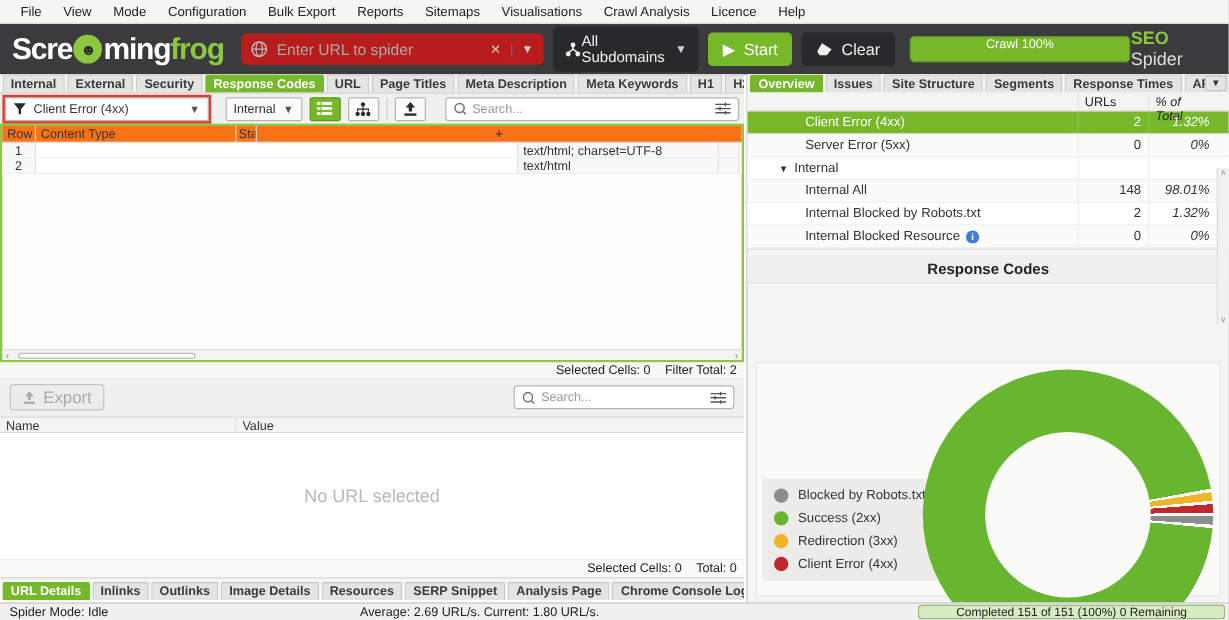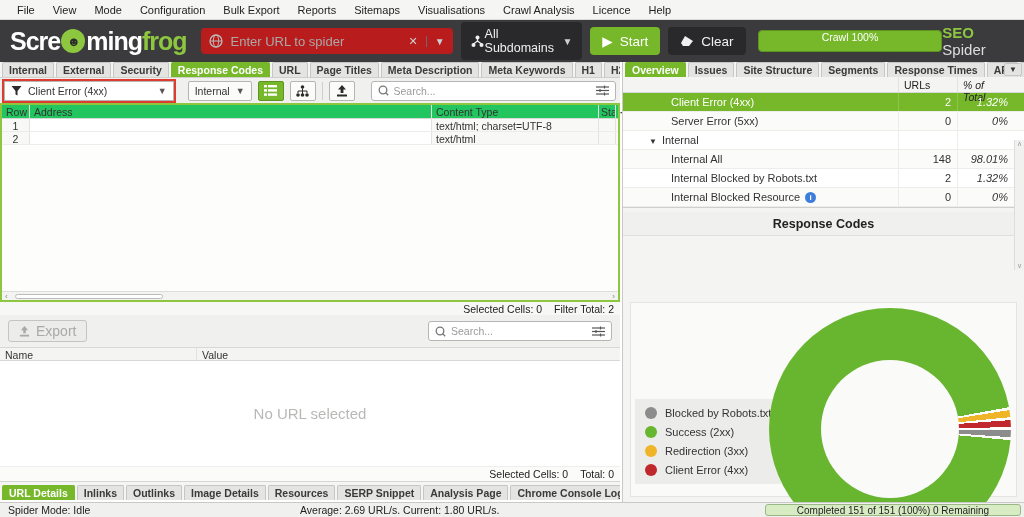--- a/index.html
+++ b/index.html
@@ -52,21 +52,21 @@
   .sqbtn{width:26px;height:20px;border:1px solid #b5b5b3;border-radius:2px;background:#fbfbfa;display:flex;align-items:center;justify-content:center;}
   .sqbtn.green{background:var(--accent);border-color:#5d9420;}
   .sep{width:1px;height:18px;background:#cfcfcd;}
   .search{height:20px;background:#fff;border:1px solid #b5b5b3;border-radius:3px;display:flex;align-items:center;padding:0 6px;gap:5px;}
   .search input{flex:1;border:none;outline:none;font-size:10.5px;color:#555;min-width:0;}
   .search input::placeholder{color:#9a9a9a;}
   .search.top{width:246px;margin-left:10px;}
 
   
   .tblwrap{height:199px;border:2px solid var(--logo-green);background:#fdfdfc;display:flex;flex-direction:column;}
-  .thead{display:flex;height:14px;background:#22c55e;border-bottom:1px solid var(--line);font-size:10.5px;color:#333;}
+  .thead{display:flex;height:14px;background:#f97316;border-bottom:1px solid var(--line);font-size:10.5px;color:#333;}
   .thead div,.trow div{padding:1px 4px;border-right:1px solid #e2e2e0;overflow:hidden;white-space:nowrap;}
   .c-row{width:28px;text-align:center;flex:none;}
   .c-addr{width:402px;flex:none;}
   .c-ct{width:167px;flex:none;}
   .c-sta{width:17px;flex:none;padding:1px 2px !important;}
   .c-plus{flex:1;text-align:center;font-weight:bold;color:#444;border-right:none !important;}
   .trow{display:flex;height:13px;font-size:10.5px;color:#333;background:#f8f8f7;border-bottom:1px solid #ececea;}
   .trow .c-addr{background:#fff;}
   .tfill{flex:1;}
   .hscroll{height:9px;background:#f3f3f1;border-top:1px solid #ddd;display:flex;align-items:center;font-size:8px;color:#888;}
@@ -276,21 +276,20 @@
                 <line x1="8.5" y1="7.5" x2="8.5" y2="10.5"></line>
               </g>
             </svg>
         </span>
       </div>
     </div>
 
     <div class="tblwrap">
       <div class="thead">
         <div class="c-row">Row</div>
-        <div class="c-addr">Address</div>
         <div class="c-ct">Content Type</div>
         <div class="c-sta">Sta</div>
         <div class="c-plus">+</div>
       </div>
       <div class="trow">
         <div class="c-row">1</div>
         <div class="c-addr"></div>
         <div class="c-ct">text/html; charset=UTF-8</div>
         <div class="c-sta"></div>
         <div class="c-plus"></div>

